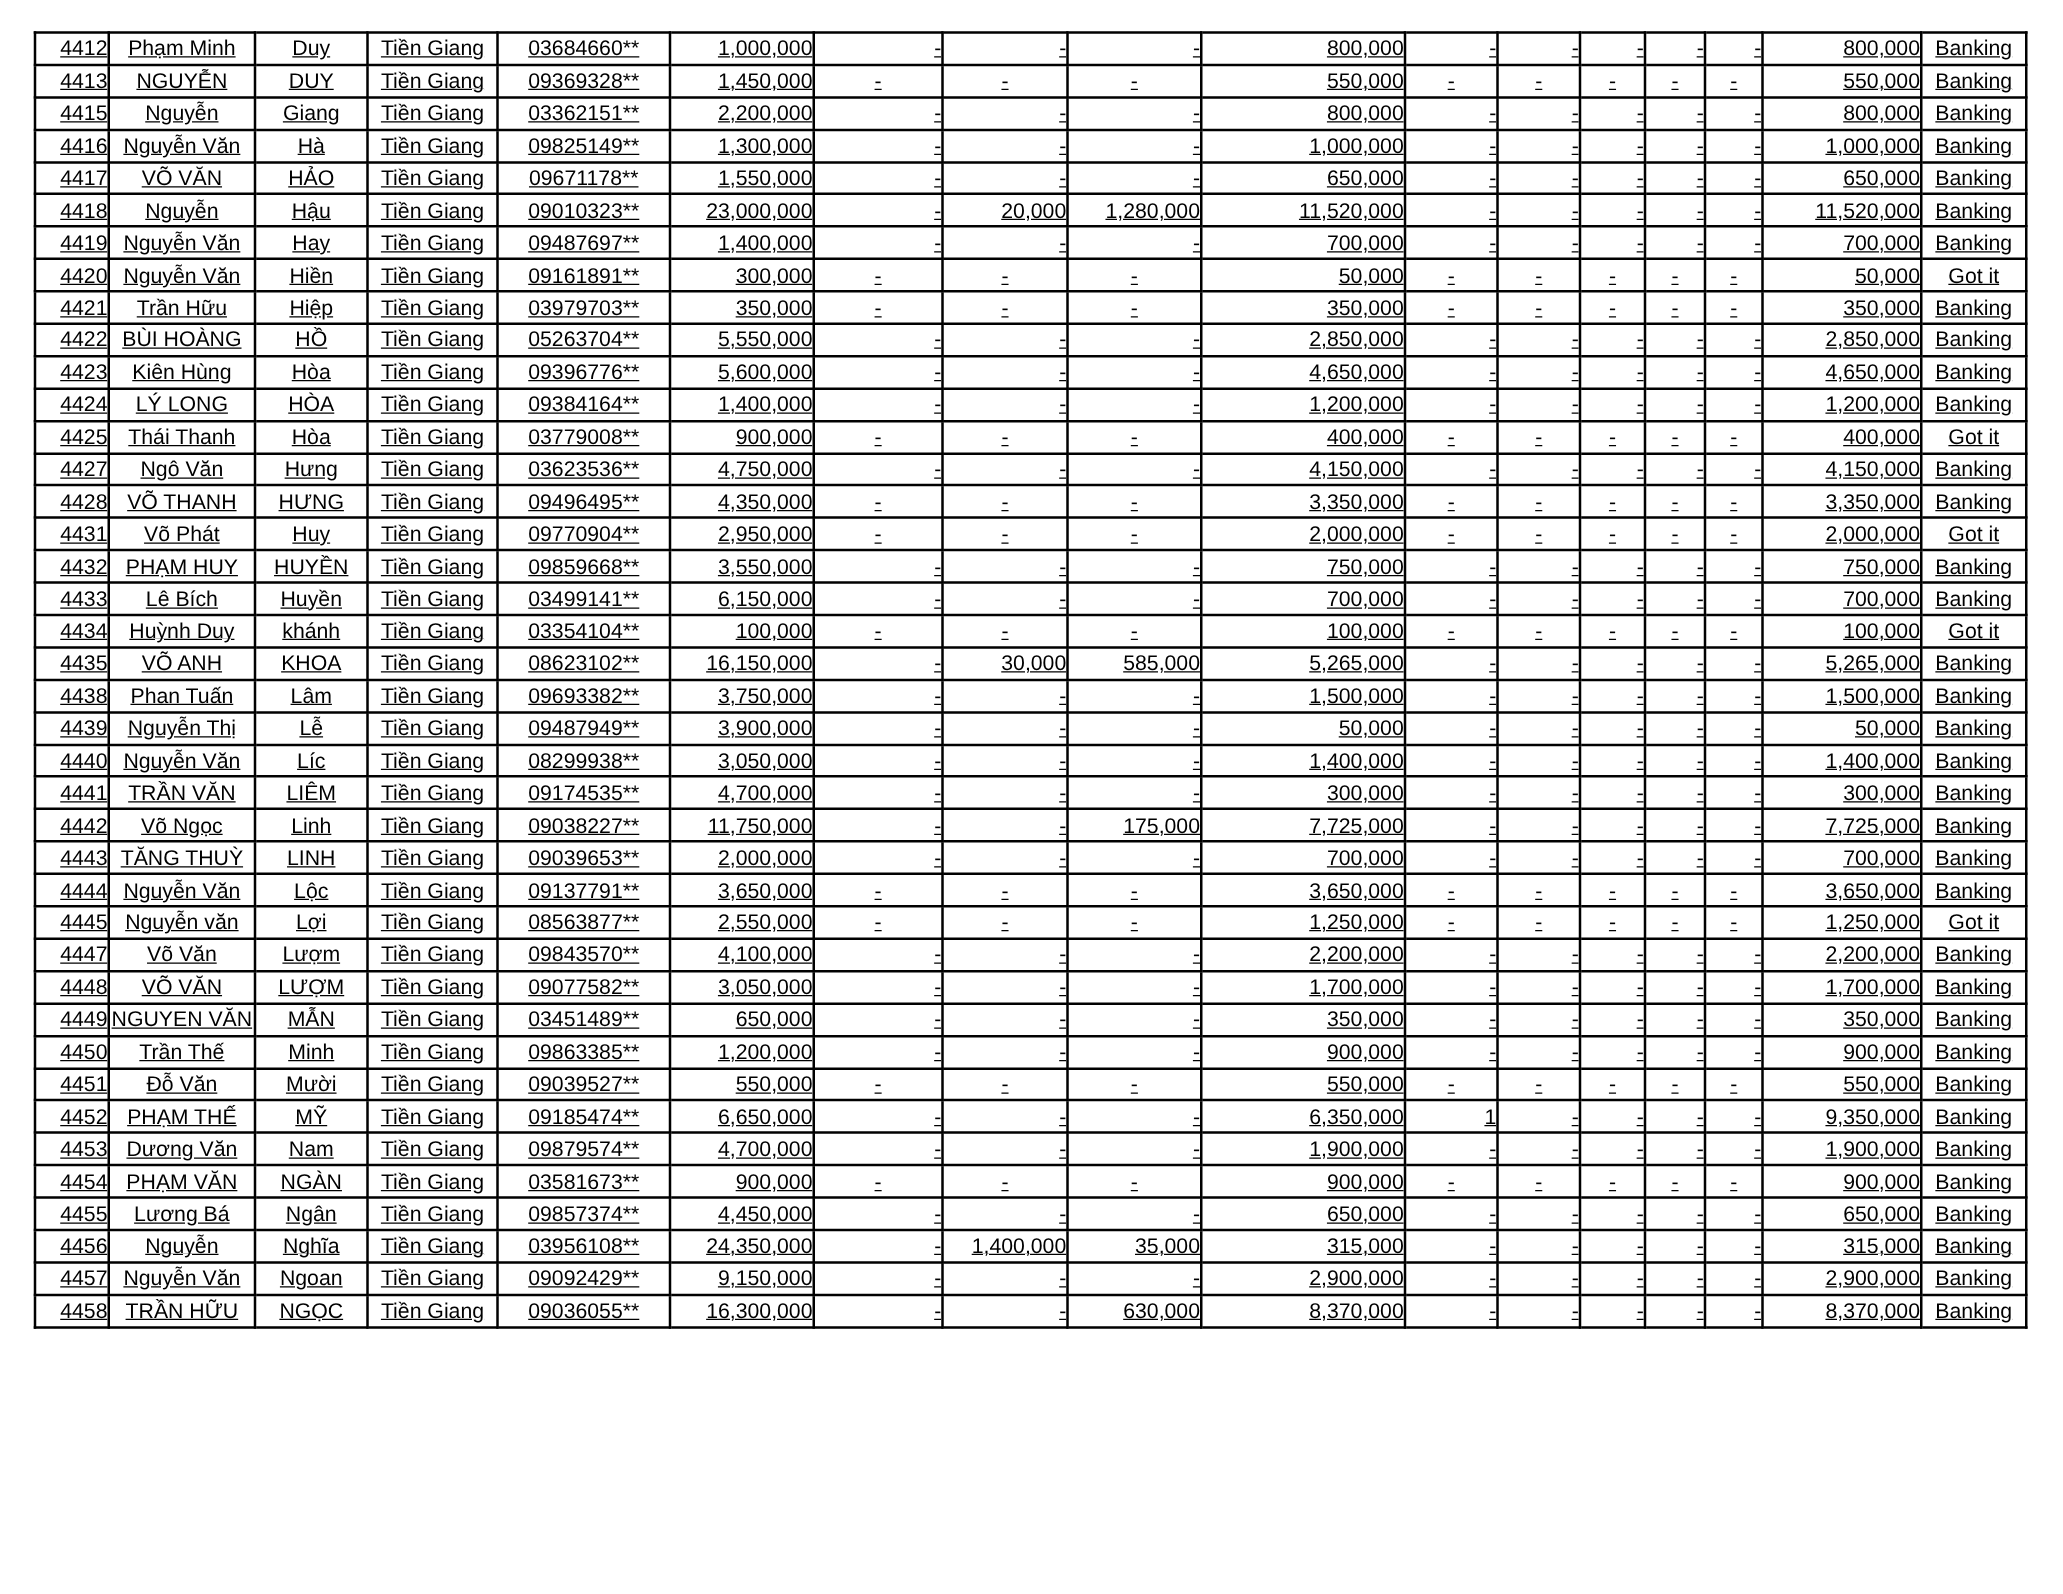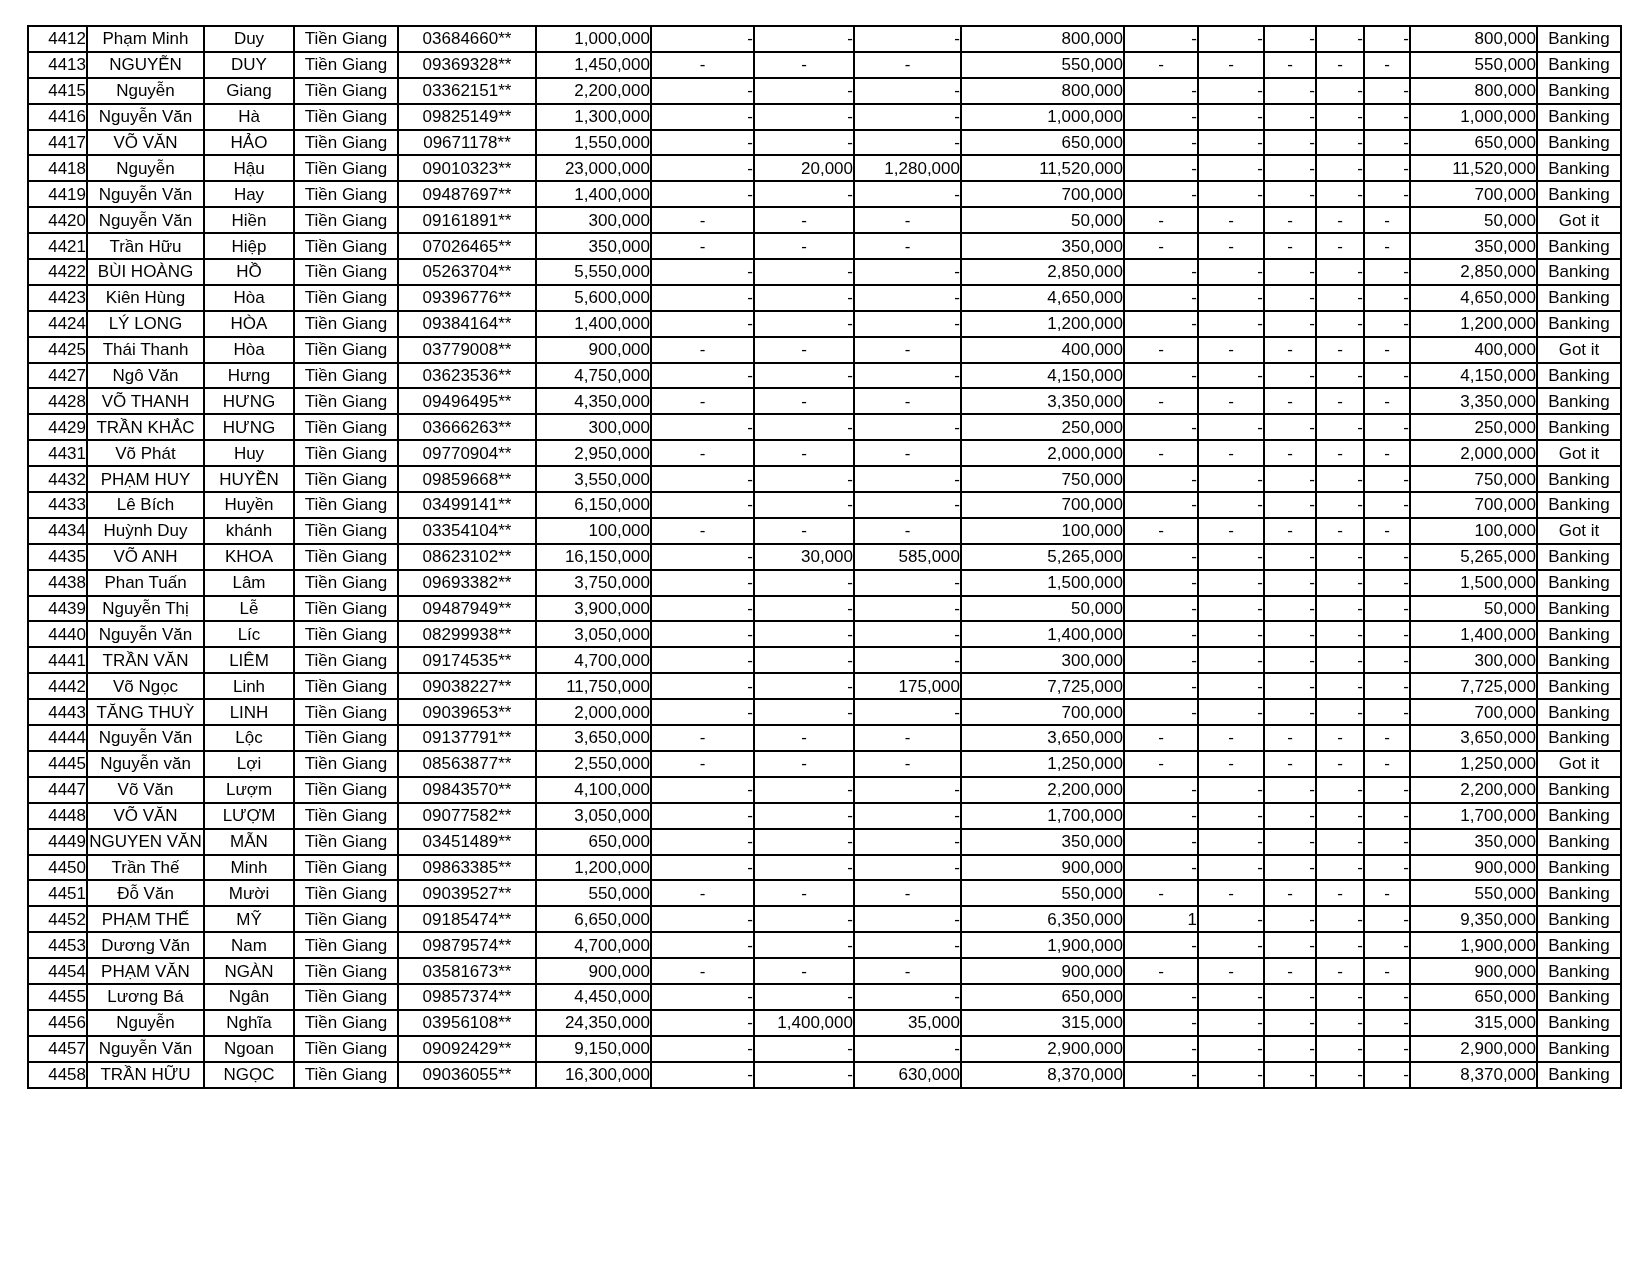--- a/index.html
+++ b/index.html
@@ -26,21 +26,21 @@
     border: 2.5px solid #000;
     box-sizing: border-box;
     overflow: hidden;
     white-space: nowrap;
     vertical-align: middle;
     font-size: 17px;
     line-height: 21px;
     color: #000;
     padding: 0;
   }
-  table.records tr { height: 25.9px; }
+  table.records tr { height: 25.9px; text-decoration: underline; }
   td.al-r { text-align: right; padding-right: 7px; }
   td.al-c { text-align: center; }
   td.pre  { white-space: pre; }
 </style>
 </head>
 <body>
 
 <div class="sheet">
   <table class="records">
     <colgroup>
@@ -213,21 +213,21 @@
           <td class="al-c">-</td>
           <td class="al-c">-</td>
           <td class="al-r">50,000</td>
           <td class="al-c">Got it</td>
         </tr>
         <tr>
           <td class="al-r">4421</td>
           <td class="al-c pre">Trần Hữu</td>
           <td class="al-c">Hiệp</td>
           <td class="al-c">Tiền Giang</td>
-          <td class="al-c">07026465**</td>
+          <td class="al-c">03979703**</td>
           <td class="al-r">350,000</td>
           <td class="al-c">-</td>
           <td class="al-c">-</td>
           <td class="al-c">-</td>
           <td class="al-r">350,000</td>
           <td class="al-c">-</td>
           <td class="al-c">-</td>
           <td class="al-c">-</td>
           <td class="al-c">-</td>
           <td class="al-c">-</td>
@@ -339,39 +339,20 @@
           <td class="al-c">-</td>
           <td class="al-c">-</td>
           <td class="al-c">-</td>
           <td class="al-r">3,350,000</td>
           <td class="al-c">-</td>
           <td class="al-c">-</td>
           <td class="al-c">-</td>
           <td class="al-c">-</td>
           <td class="al-c">-</td>
           <td class="al-r">3,350,000</td>
-          <td class="al-c">Banking</td>
-        </tr>
-        <tr>
-          <td class="al-r">4429</td>
-          <td class="al-c pre">TRẦN KHẮC</td>
-          <td class="al-c">HƯNG</td>
-          <td class="al-c">Tiền Giang</td>
-          <td class="al-c">03666263**</td>
-          <td class="al-r">300,000</td>
-          <td class="al-r">-</td>
-          <td class="al-r">-</td>
-          <td class="al-r">-</td>
-          <td class="al-r">250,000</td>
-          <td class="al-r">-</td>
-          <td class="al-r">-</td>
-          <td class="al-r">-</td>
-          <td class="al-r">-</td>
-          <td class="al-r">-</td>
-          <td class="al-r">250,000</td>
           <td class="al-c">Banking</td>
         </tr>
         <tr>
           <td class="al-r">4431</td>
           <td class="al-c pre">Võ Phát</td>
           <td class="al-c">Huy</td>
           <td class="al-c">Tiền Giang</td>
           <td class="al-c">09770904**</td>
           <td class="al-r">2,950,000</td>
           <td class="al-c">-</td>

